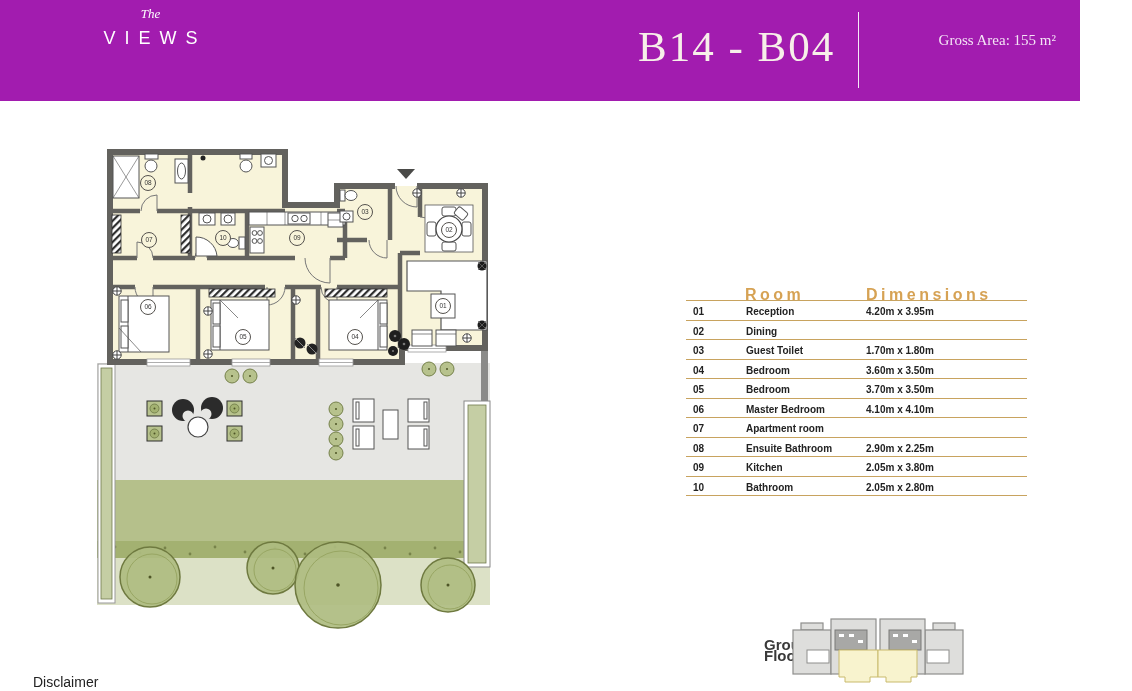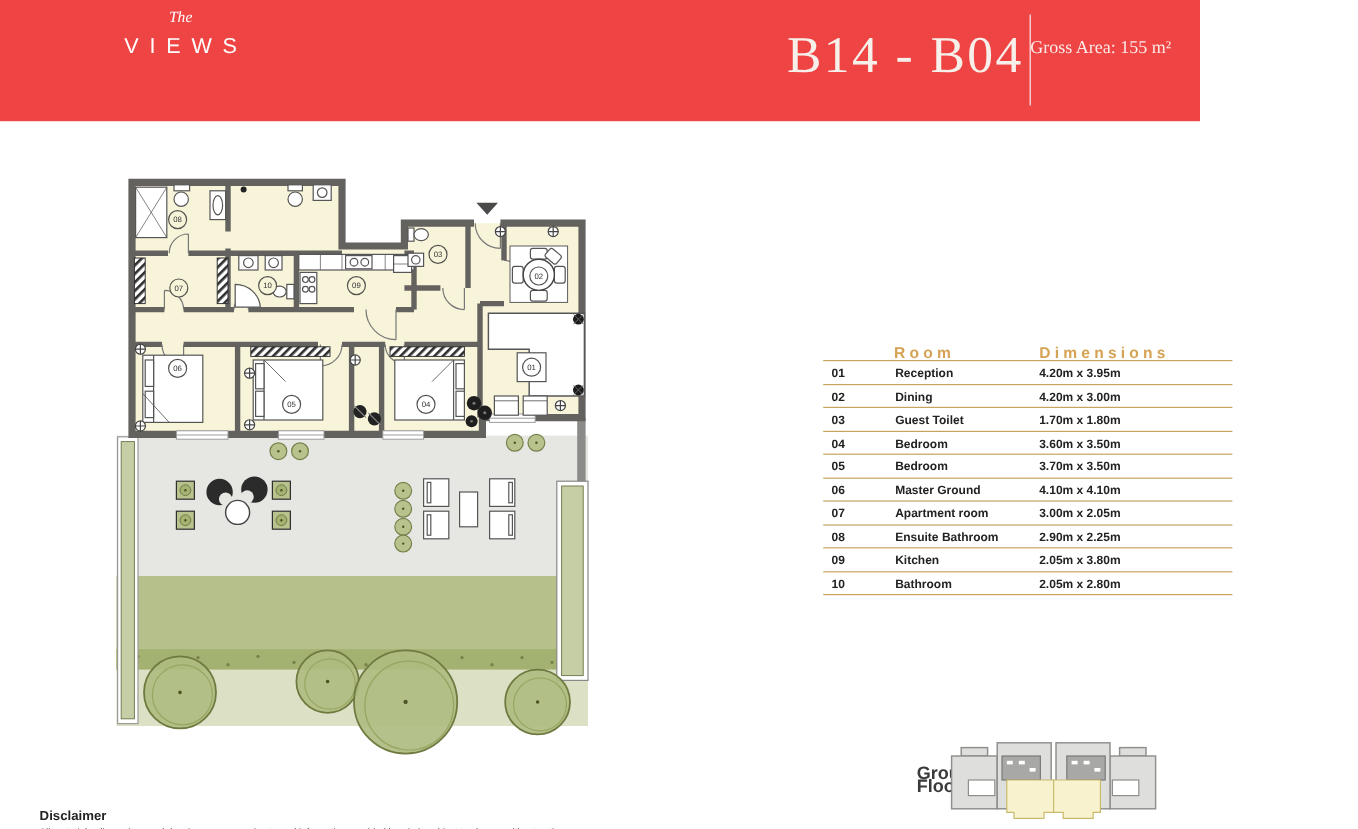--- a/index.html
+++ b/index.html
@@ -1,50 +1,50 @@
 <!DOCTYPE html>
 <html><head>
 <meta charset="utf-8">
 <style>
   html,body{margin:0;padding:0;}
   body{
     width:1132px;height:691px;position:relative;overflow:hidden;
     background:#ffffff;font-family:"Liberation Sans",sans-serif;
   }
   
-  .header{position:absolute;left:0;top:0;width:1000px;height:101px;background:#ef4444;}
+  .header{position:absolute;left:0;top:0;width:1080px;height:101px;background:#a21caf;}
   .logo{position:absolute;left:48px;top:6px;width:205px;text-align:center;color:#fff;}
   .logo-the{font-family:"Liberation Serif",serif;font-style:italic;font-size:13px;}
   .logo-name{font-size:24px;letter-spacing:13px;font-weight:300;margin-top:3px;text-indent:13px;}
   .logo-sub{font-family:Liberation Sans, sans-serif;font-size:18px;letter-spacing:9px;margin-top:6px;text-indent:9px;}
   .unit-code{
-    position:absolute;left:638px;top:22px;width:215px;text-align:right;
+    position:absolute;left:638px;top:22px;width:215px;text-align:left;
     font-family:"Liberation Serif",serif;font-size:43px;font-weight:400;
     color:#F7EFE9;letter-spacing:2px;
   }
   .hdr-divider{position:absolute;left:858px;top:12px;width:1px;height:76px;background:rgba(255,255,255,.9);}
   .hdr-info{position:absolute;right:24px;top:22px;text-align:right;color:#fff;font-family:"Liberation Serif",serif;}
   .hdr-title{font-size:19px;font-weight:700;}
   .hdr-title .num{font-size:24px;}
   .hdr-gross{font-size:15px;color:rgba(255,255,255,.88);margin-top:10px;}
   
   .dim-table{position:absolute;left:686px;top:286px;width:341px;font-size:10px;color:#222;}
   .dim-head{position:relative;height:14px;border-bottom:1px solid #C8A35F;}
-  .dim-head span{position:absolute;top:0;color:#D6A254;font-size:13px;font-weight:700;letter-spacing:3.5px;}
+  .dim-head span{position:absolute;top:0;color:#D6A254;font-size:16px;font-weight:700;letter-spacing:3.5px;}
   .dim-head .h-room{left:59px;}
   .dim-head .h-dims{left:180px;}
   .dim-row{display:grid;grid-template-columns:53px 120px 1fr;height:19.5px;line-height:21px;
     border-bottom:1px solid #C8A35F;font-weight:700;padding-left:7px;box-sizing:border-box;}
   
   .plan-svg{position:absolute;left:95px;top:145px;}
   .minimap-svg{position:absolute;left:783px;top:610px;}
   .gf-label{position:absolute;left:764px;top:639px;font-size:15px;font-weight:700;color:#3a3a3a;line-height:11px;}
   
   .disclaimer{position:absolute;left:33px;top:674px;width:900px;}
-  .disc-title{font-size:11px;font-weight:700;color:#222;}
+  .disc-title{font-size:14px;font-weight:400;color:#222;}
   .disc-text{font-size:8px;color:#555;margin-top:3px;}
   svg text{font-family:"Liberation Sans",sans-serif;}
 </style>
 </head>
 <body>
 
 <div class="header">
   <div class="logo">
     <div class="logo-the">The</div>
     <div class="logo-sub">VIEWS</div>
@@ -386,46 +386,44 @@
     <span class="h-dims">Dimensions</span>
   </div>
   <div class="dim-row">
     <span>01</span>
       <span>Reception</span>
       <span>4.20m x 3.95m</span>
   </div>
   <div class="dim-row">
     <span>02</span>
       <span>Dining</span>
-      <span>4.20m x 3.00m</span>
   </div>
   <div class="dim-row">
     <span>03</span>
       <span>Guest Toilet</span>
       <span>1.70m x 1.80m</span>
   </div>
   <div class="dim-row">
     <span>04</span>
       <span>Bedroom</span>
       <span>3.60m x 3.50m</span>
   </div>
   <div class="dim-row">
     <span>05</span>
       <span>Bedroom</span>
       <span>3.70m x 3.50m</span>
   </div>
   <div class="dim-row">
     <span>06</span>
-      <span>Master Ground</span>
+      <span>Master Bedroom</span>
       <span>4.10m x 4.10m</span>
   </div>
   <div class="dim-row">
     <span>07</span>
       <span>Apartment room</span>
-      <span>3.00m x 2.05m</span>
   </div>
   <div class="dim-row">
     <span>08</span>
       <span>Ensuite Bathroom</span>
       <span>2.90m x 2.25m</span>
   </div>
   <div class="dim-row">
     <span>09</span>
       <span>Kitchen</span>
       <span>2.05m x 3.80m</span>

